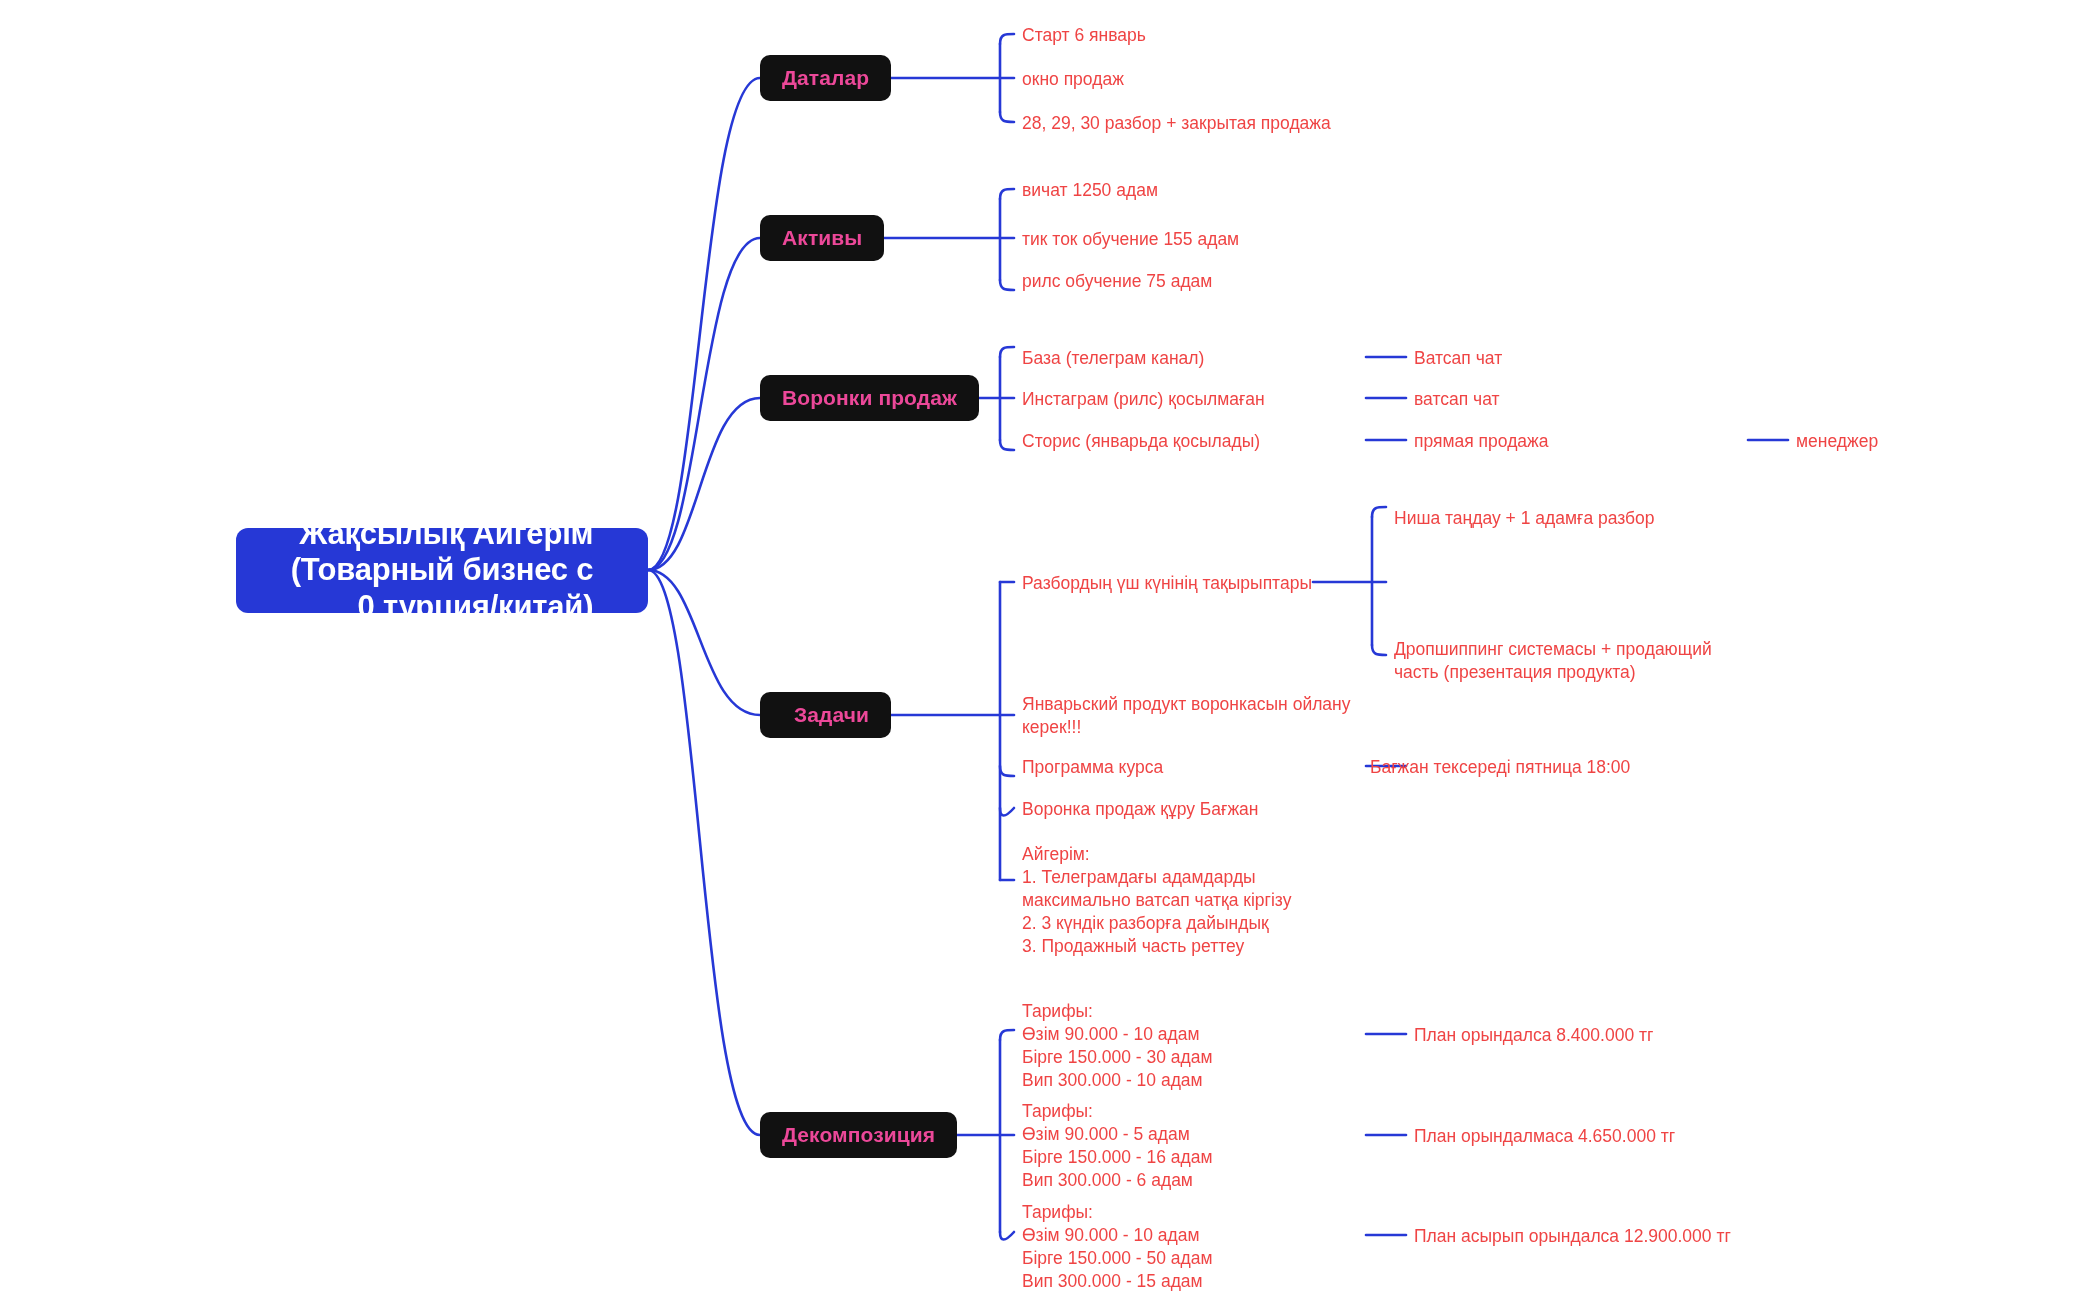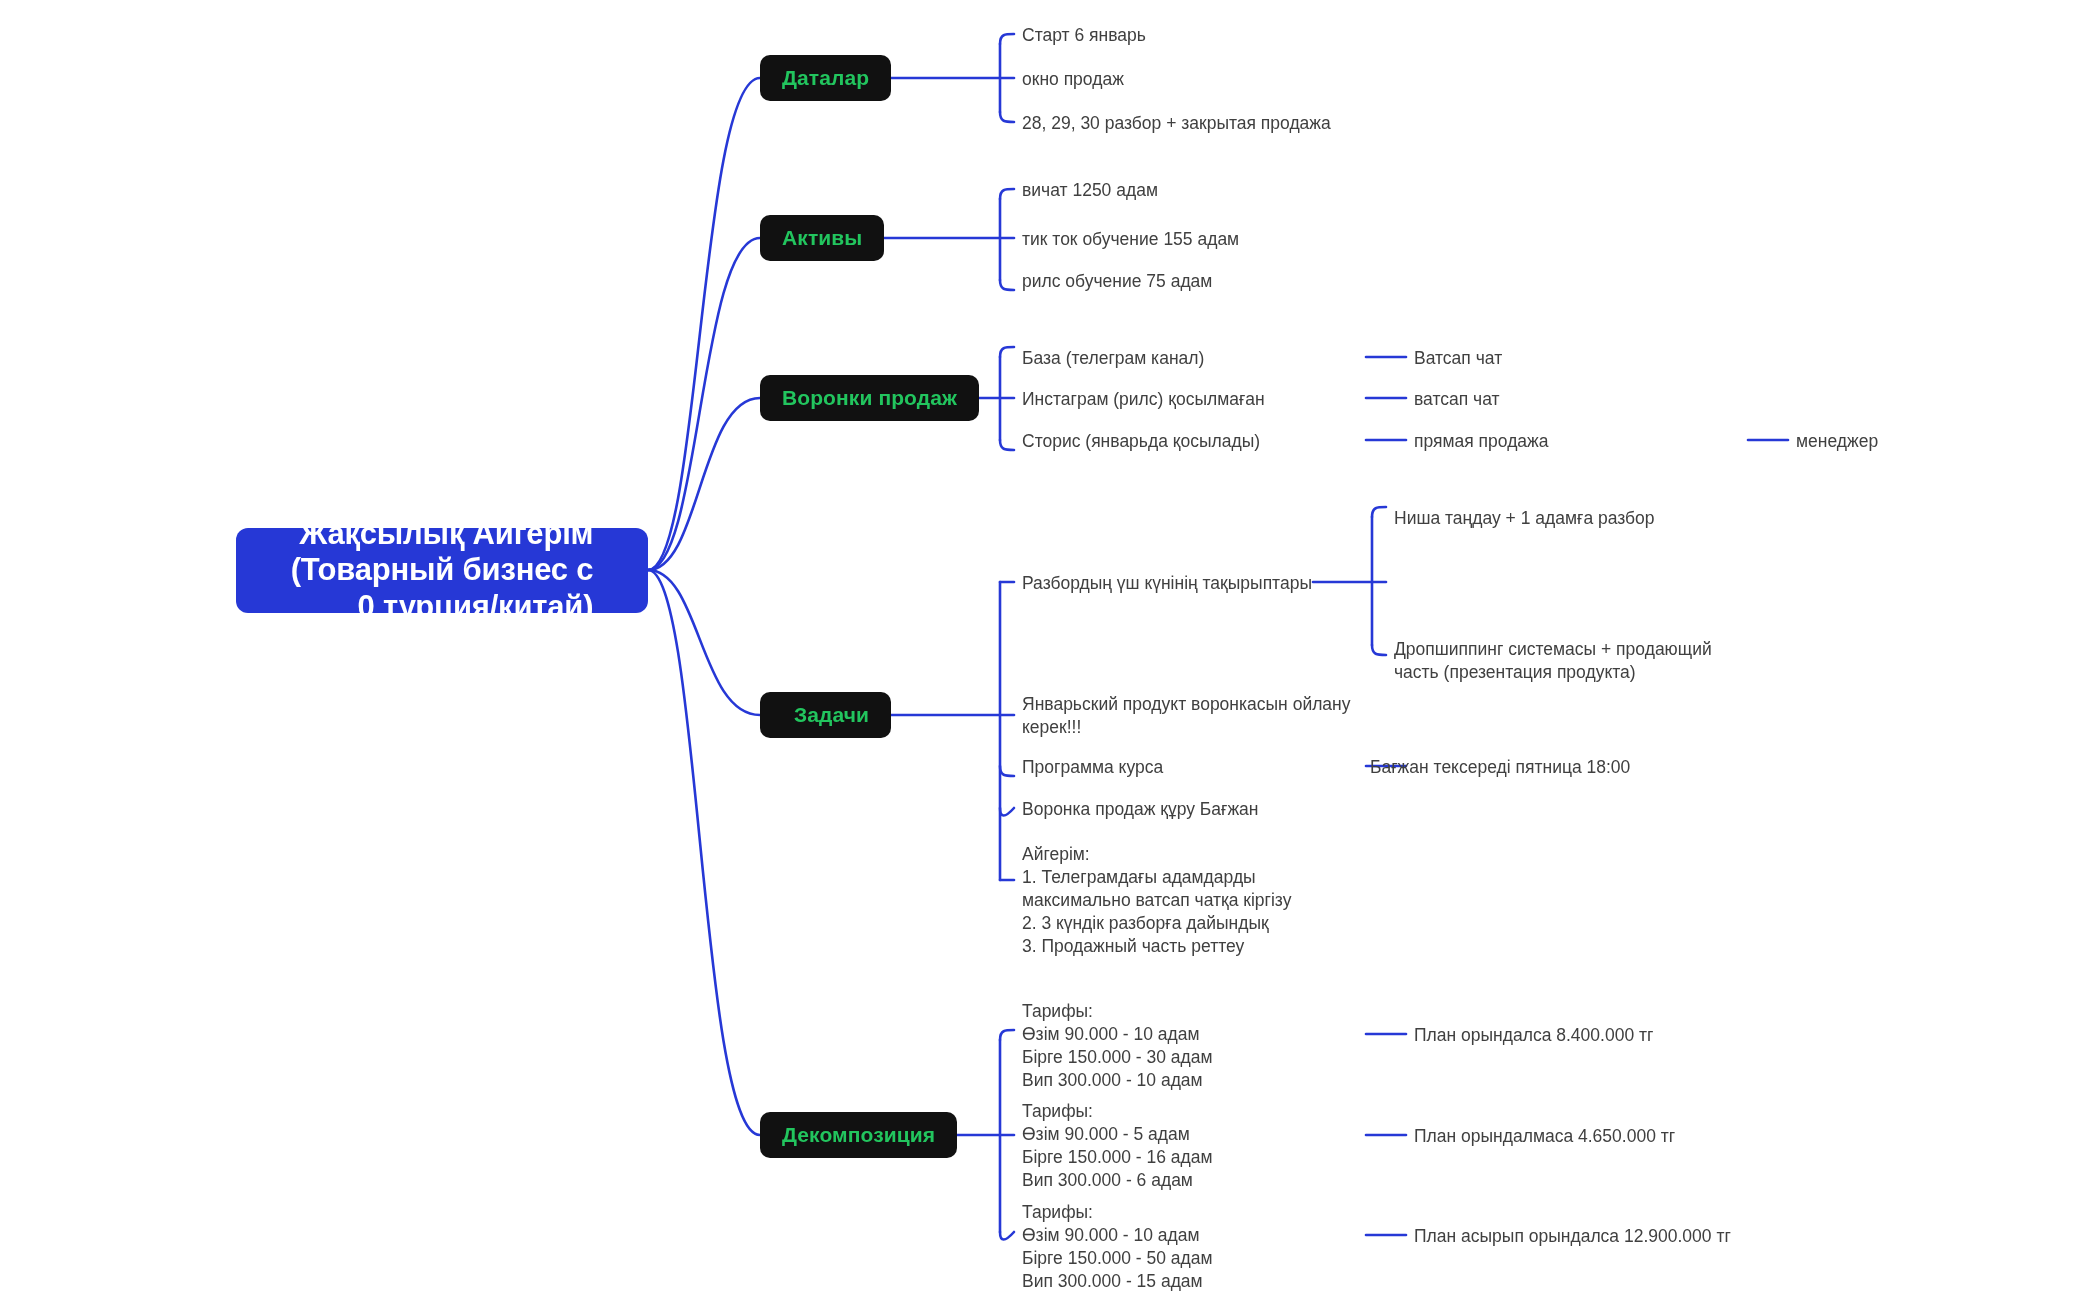--- a/index.html
+++ b/index.html
@@ -49,31 +49,31 @@
     position: absolute;
     background: #111111;
     border-radius: 10px;
     display: flex;
     align-items: center;
     padding: 0 22px;
     height: 46px;
     z-index: 5;
   }
   .branch-label {
-    color: #22c55e;
+    color: #ec4899;
     font-size: 21px;
     font-weight: bold;
     white-space: nowrap;
     letter-spacing: 0.1px;
   }
 
   
   .leaf {
     position: absolute;
-    color: #404040;
+    color: #ef4444;
     font-size: 17.5px;
     line-height: 1.32;
     white-space: pre-line;
     z-index: 4;
   }
   .leaf b { font-weight: bold; }
 </style>
 </head>
 <body>
 

